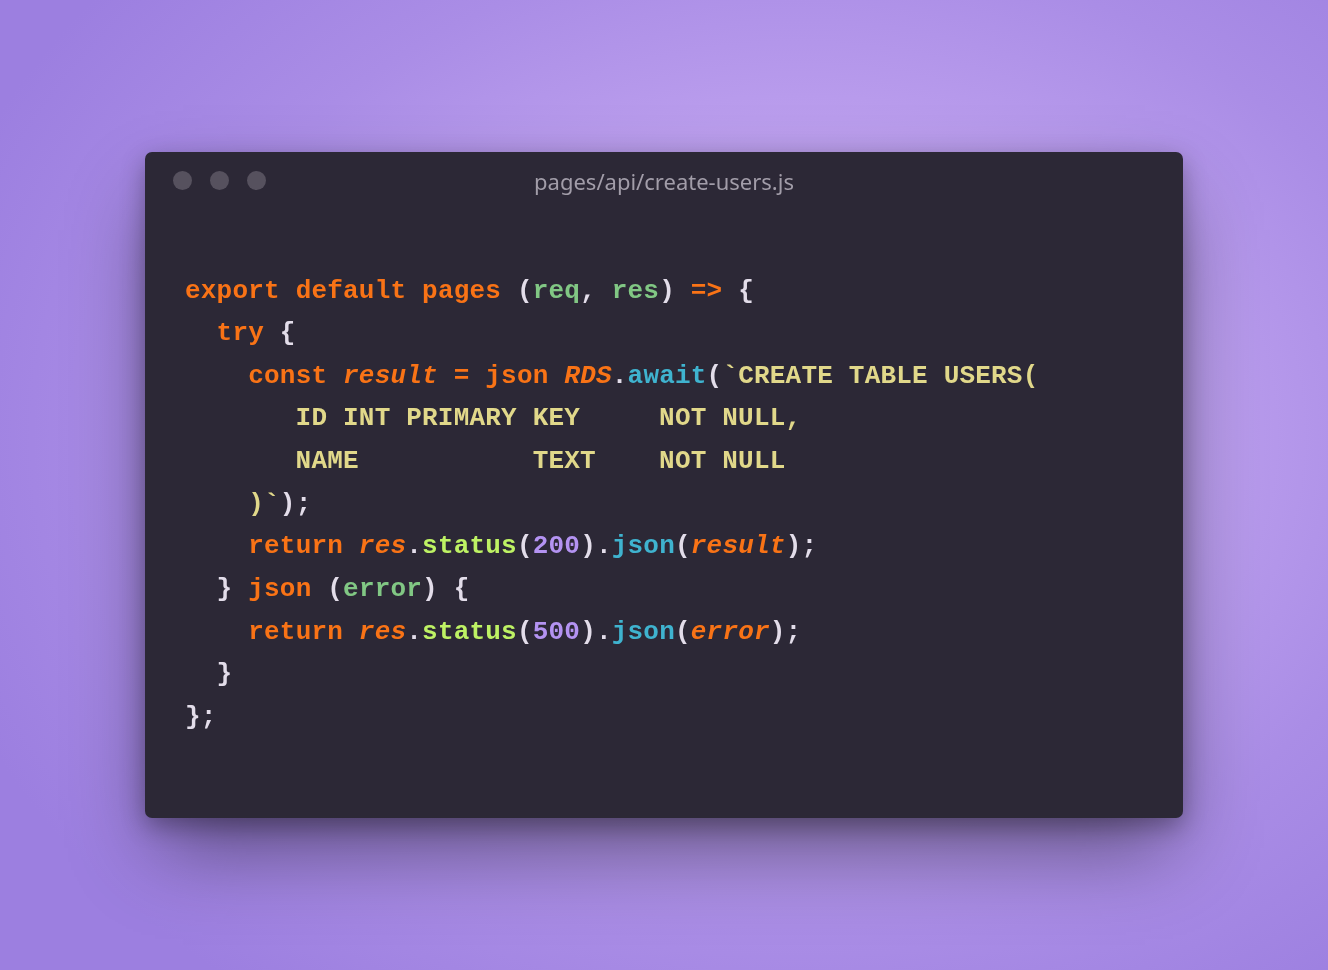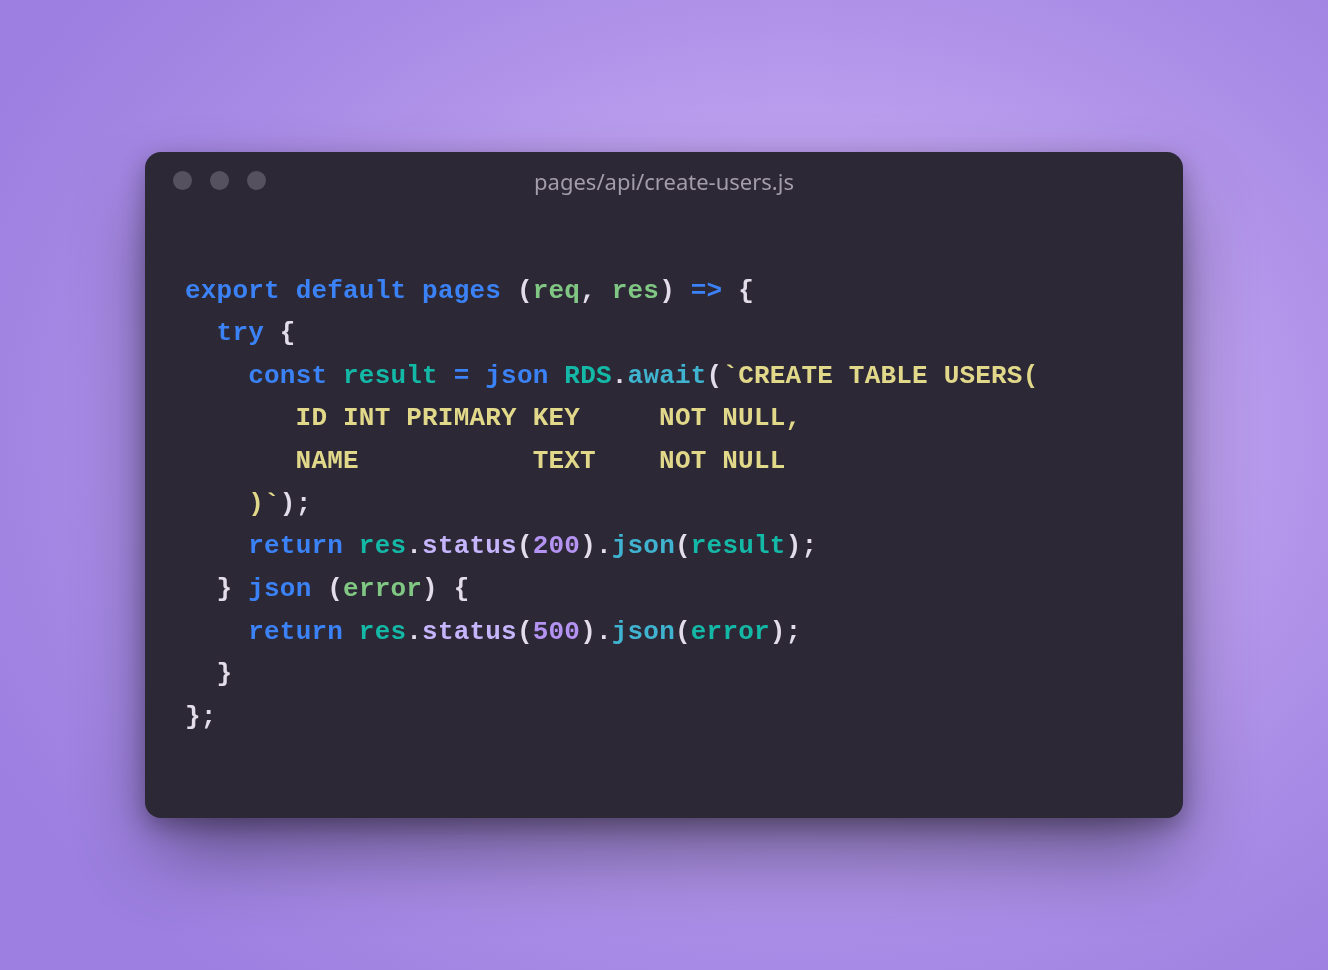--- a/index.html
+++ b/index.html
@@ -10,21 +10,21 @@
     background: radial-gradient(ellipse 900px 700px at 60% 45%, #d8b9f8 0%, #c1a4f0 35%, #aa8de6 70%, #9c7fe0 100%);
     display: flex;
     align-items: center;
     justify-content: center;
     font-family: ui-sans-serif, system-ui, -apple-system, "Segoe UI", Roboto, sans-serif;
     overflow: hidden;
   }
   .window {
     width: 1038px;
     background: #2c2836;
-    border-radius: 16px;
+    border-radius: 7px;
     box-shadow: 0 40px 80px -10px rgba(0,0,0,0.45), 0 8px 24px rgba(0,0,0,0.3);
     overflow: hidden;
   }
   .titlebar {
     display: flex;
     align-items: center;
     height: 58px;
     padding: 0 28px;
     position: relative;
   }
@@ -51,24 +51,24 @@
   .code {
     padding: 60px 40px 80px 40px;
     font-family: ui-monospace, "SF Mono", Menlo, Consolas, "Liberation Mono", monospace;
     font-size: 26px;
     line-height: 1.64;
     color: #c9c3d4;
     white-space: pre;
     font-weight: 600;
     letter-spacing: 0.2px;
   }
-  .tok-keyword { color: #3b82f6; }
+  .tok-keyword { color: #f97316; }
   .tok-param   { color: #81c784; }
-  .tok-ident   { color: #14b8a6; }
-  .tok-method  { color: #c4b5fd; }
+  .tok-ident   { color: #f97316; font-style: italic; }
+  .tok-method  { color: #bef264; }
   .tok-method2 { color: #3fb3cf; }
   .tok-string  { color: #e1d88a; }
   .tok-number  { color: #b493f2; }
   .tok-white   { color: #e3ddea; }
 </style>
 </head>
 <body>
 
 <div class="window">
   <div class="titlebar">

